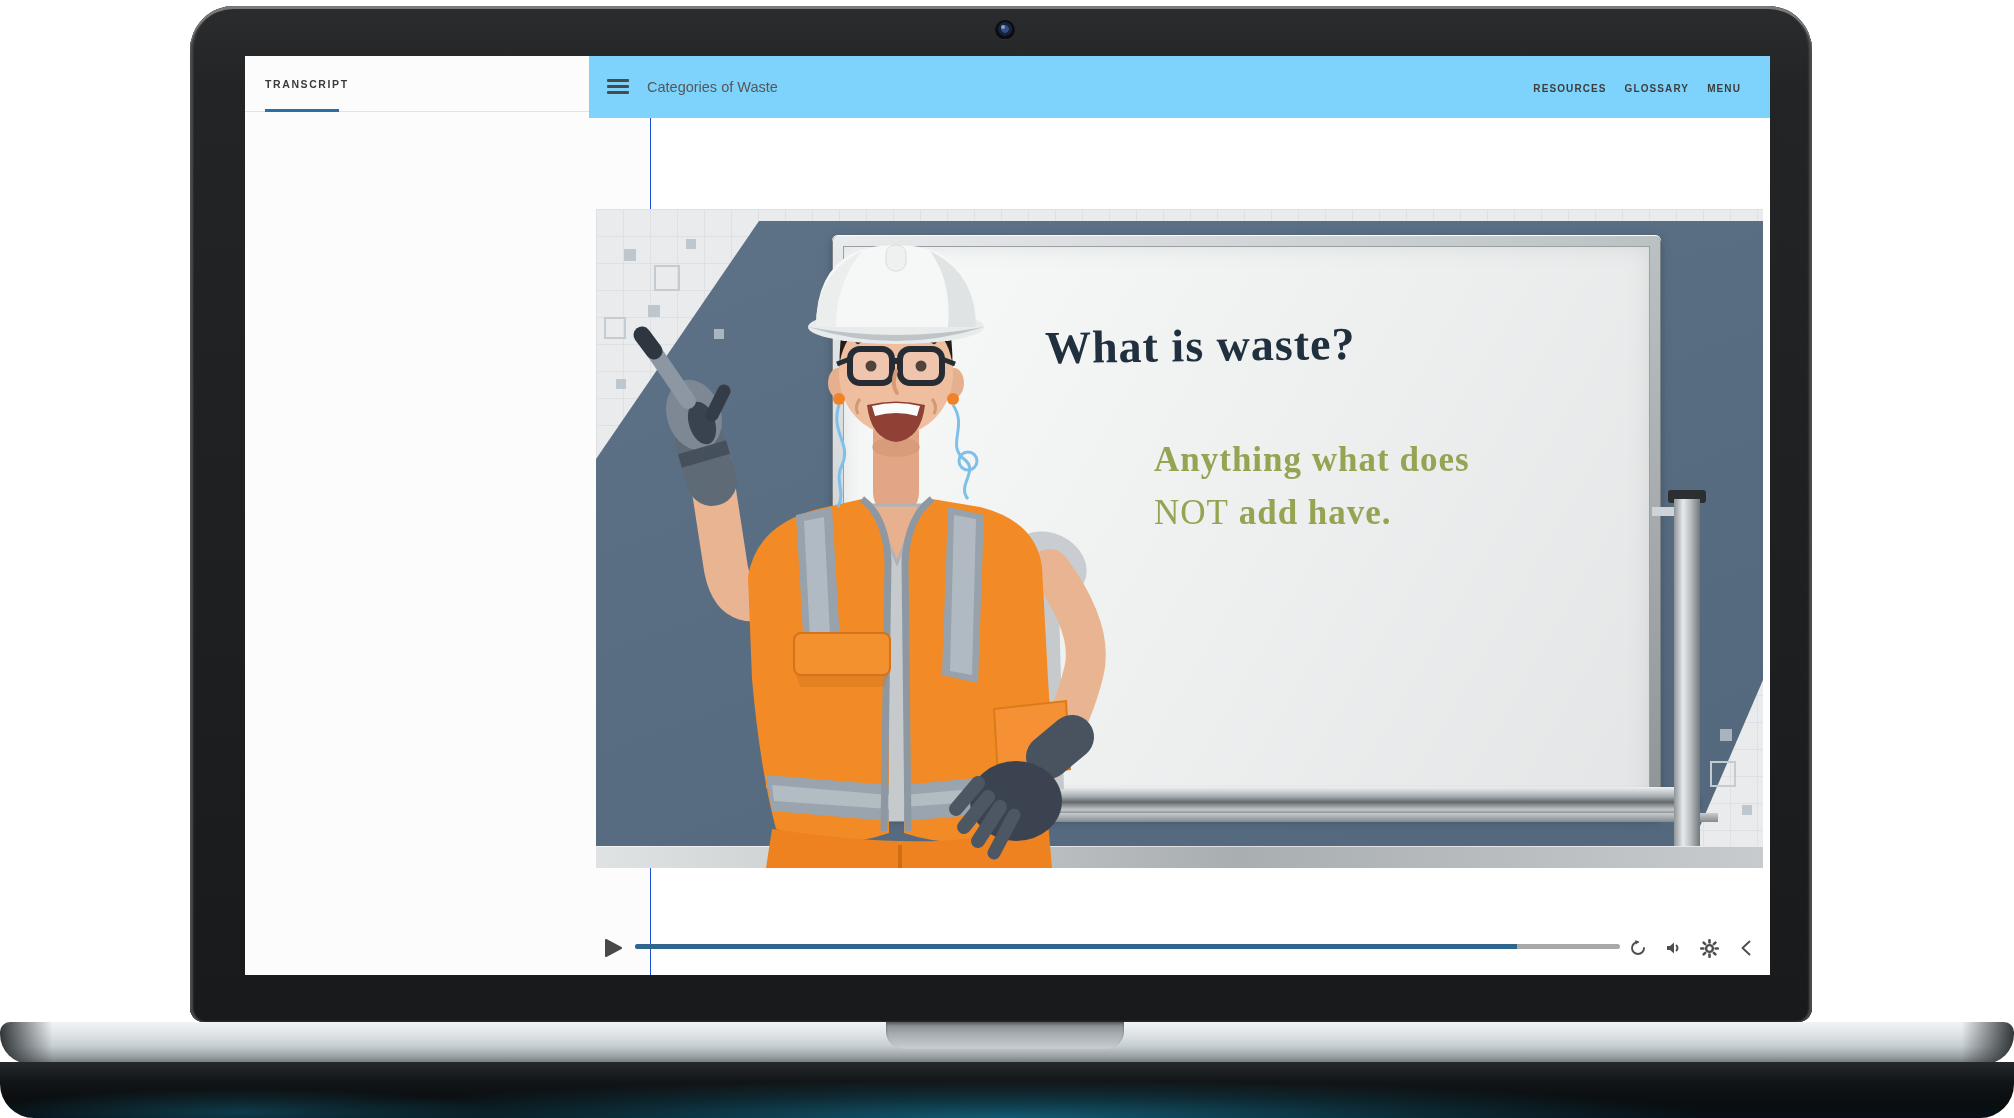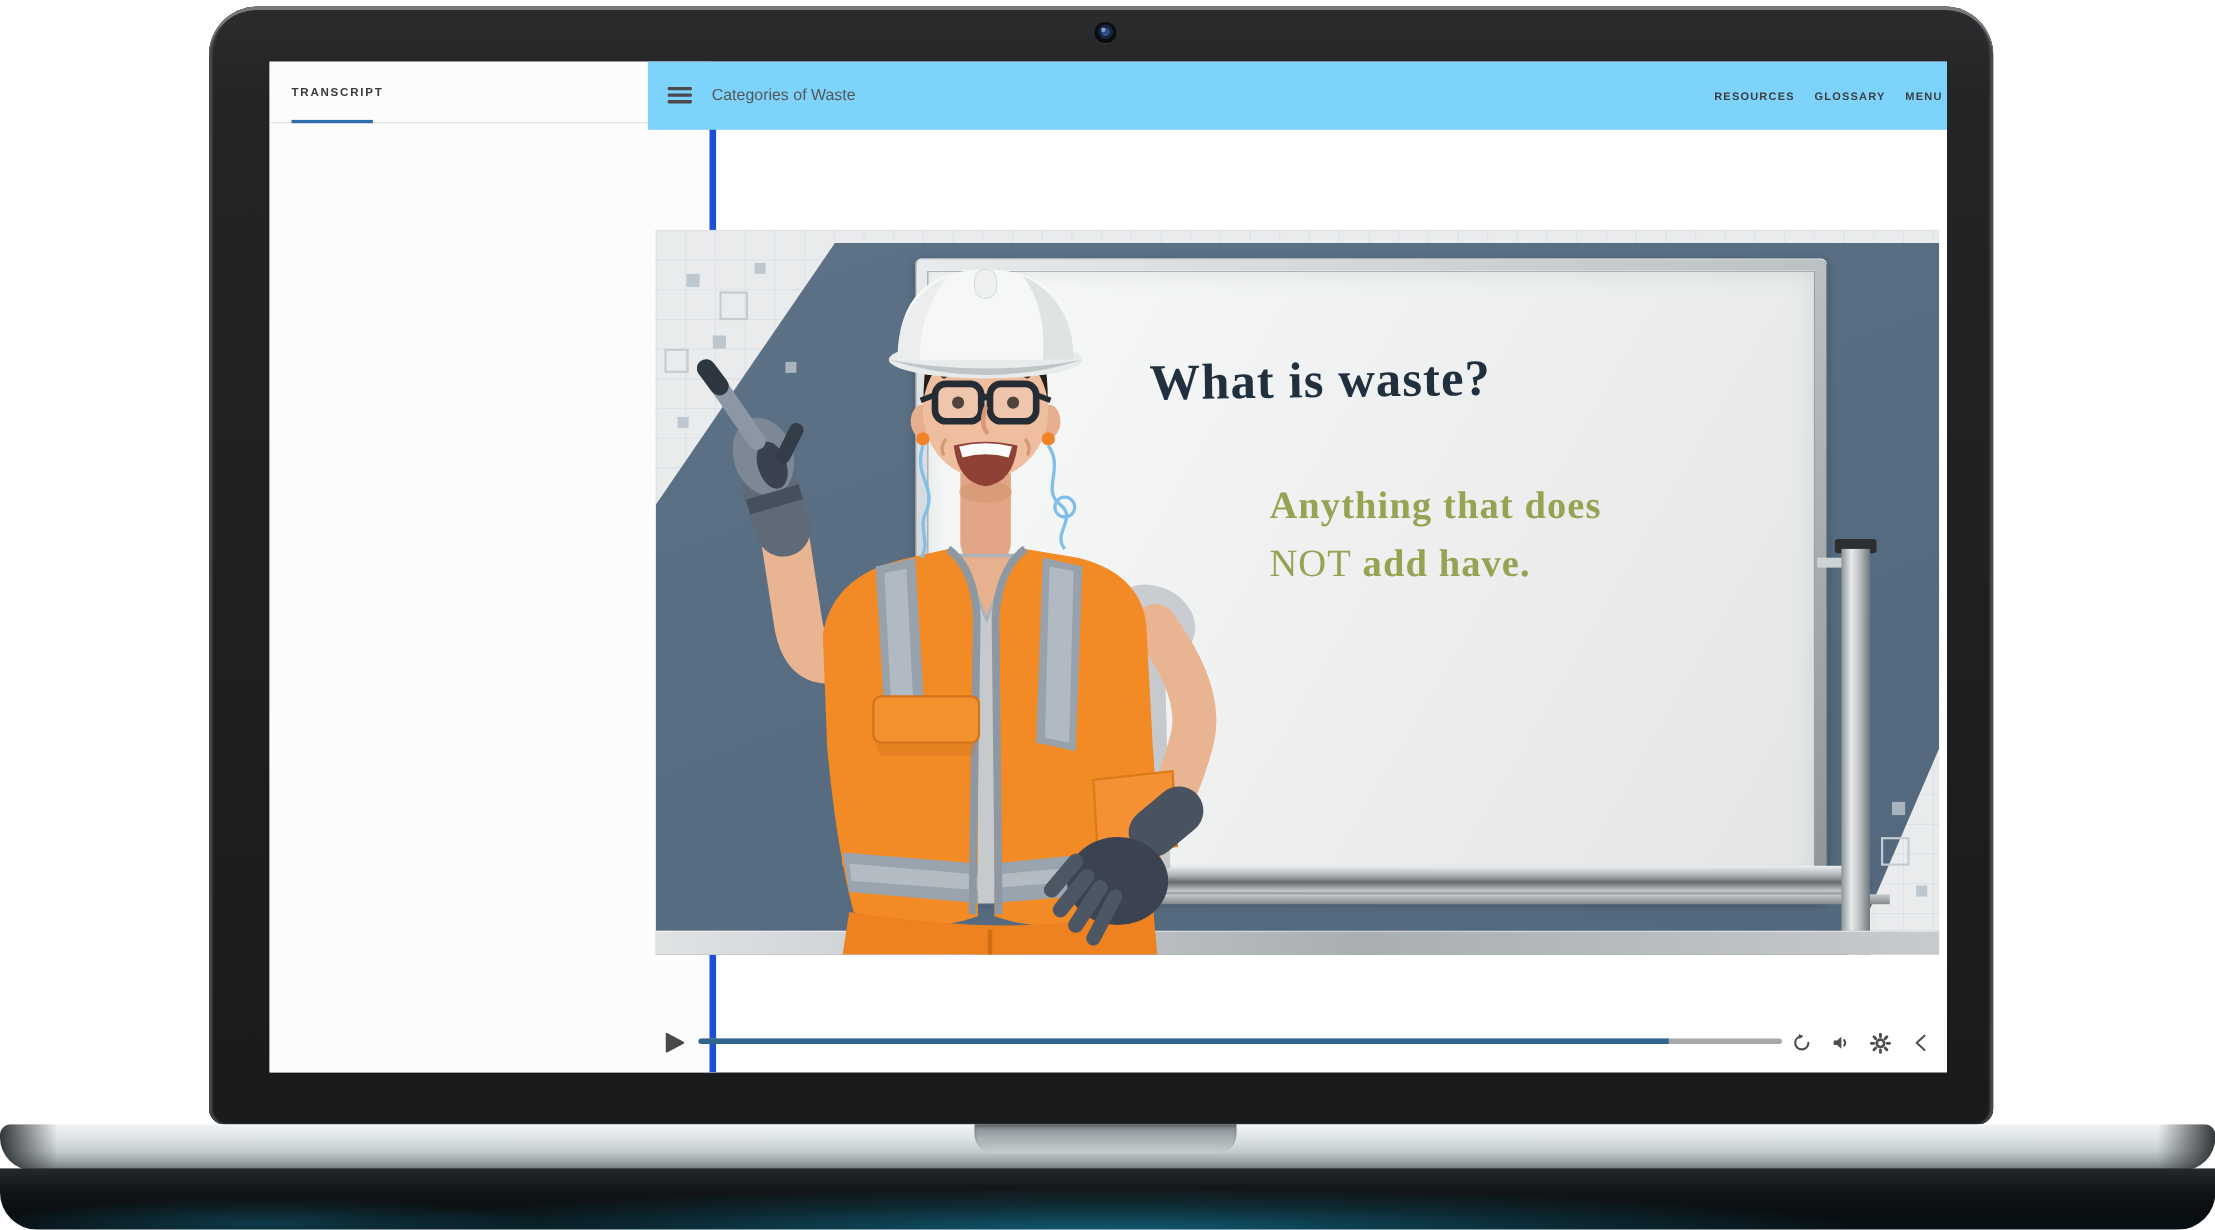--- a/index.html
+++ b/index.html
@@ -28,32 +28,32 @@
            border-radius:0 0 34px 34px;
            background:
              radial-gradient(48% 95% at 50% 100%, rgba(26,150,188,.55) 0%, rgba(26,150,188,.18) 45%, rgba(26,150,188,0) 72%),
              radial-gradient(18% 60% at 12% 90%, rgba(26,140,175,.35) 0%, rgba(26,140,175,0) 70%),
              linear-gradient(180deg,#26292c 0%,#121517 35%,#0a0e10 70%,#071016 100%); }
 
   
   .screen { position:absolute; left:245px; top:56px; width:1525px; height:919px; background:#ffffff; overflow:hidden; }
 
   
-  .sidebar { position:absolute; left:0; top:0; width:406px; height:100%; background:#fcfcfc; border-right:6px solid #1d4ed8; }
+  .sidebar { position:absolute; left:0; top:0; width:406px; height:100%; background:#fcfcfc; border-right:1px solid #1d4ed8; }
   .sidebar-title { position:absolute; left:20px; top:22px; font-size:10.5px; font-weight:bold; letter-spacing:1.6px; color:#3a3a3a; }
   .sidebar-divider { position:absolute; left:0; top:55px; width:100%; height:1px; background:#e3e3e3; }
   .sidebar-accent { position:absolute; left:20px; top:53px; width:74px; height:3px; background:#2d6da8; }
   .sidebar-body { position:absolute; left:20px; top:76px; width:292px; font-size:12.5px; line-height:1.55; color:#4f4f4f; }
 
   
   .topbar { position:absolute; left:344px; top:0; right:0; height:62px; background:#7dd3fc; }
   .hamburger { position:absolute; left:18px; top:23px; width:22px; height:16px; cursor:pointer; }
   .hamburger span { display:block; width:22px; height:2.5px; background:#4a4a4a; margin-bottom:3.6px; border-radius:1px; }
   .course-title { position:absolute; left:58px; top:23px; font-size:14.5px; color:#575757; }
-  .topnav { position:absolute; right:4px; top:27px; display:flex; gap:18px; }
+  .topnav { position:absolute; right:29px; top:27px; display:flex; gap:18px; }
   .topnav div { font-size:10px; font-weight:bold; letter-spacing:1.1px; color:#3d3d3d; cursor:pointer; }
 
   
   .slide { position:absolute; left:351px; top:153px; width:1167px; height:659px; overflow:hidden;
            background-color:#e9ebec;
            background-image:
              linear-gradient(#dde1e3 1px, transparent 1px),
              linear-gradient(90deg, #dde1e3 1px, transparent 1px);
            background-size:27px 27px; }
   .slate { position:absolute; inset:0;
@@ -149,21 +149,21 @@
         </div>
       <div class="tray"></div>
       <div class="rail"></div>
       <div class="pole-cap"></div>
       <div class="pole-link"></div>
       <div class="pole"></div>
       <div class="floor"></div>
 
       <div class="wb-headline">What is waste?</div>
       <div class="wb-sub">
-        <span>Anything that does</span><br>
+        <span>Anything what does</span><br>
         <b>NOT</b>
         <span>add have.</span>
       </div>
 
       <svg class="presenter" viewBox="0 0 1167 659">
 
         <path d="M188 378 Q140 410 130 360 L114 256" stroke="#e9b492" stroke-width="44" fill="none" stroke-linecap="round" stroke-linejoin="round"></path>
 
         <path d="M116 272 L104 234" stroke="#5f6a77" stroke-width="50" stroke-linecap="round"></path>
         <ellipse cx="98" cy="206" rx="27" ry="36" fill="#7e8894" transform="rotate(-18 98 206)"></ellipse>

